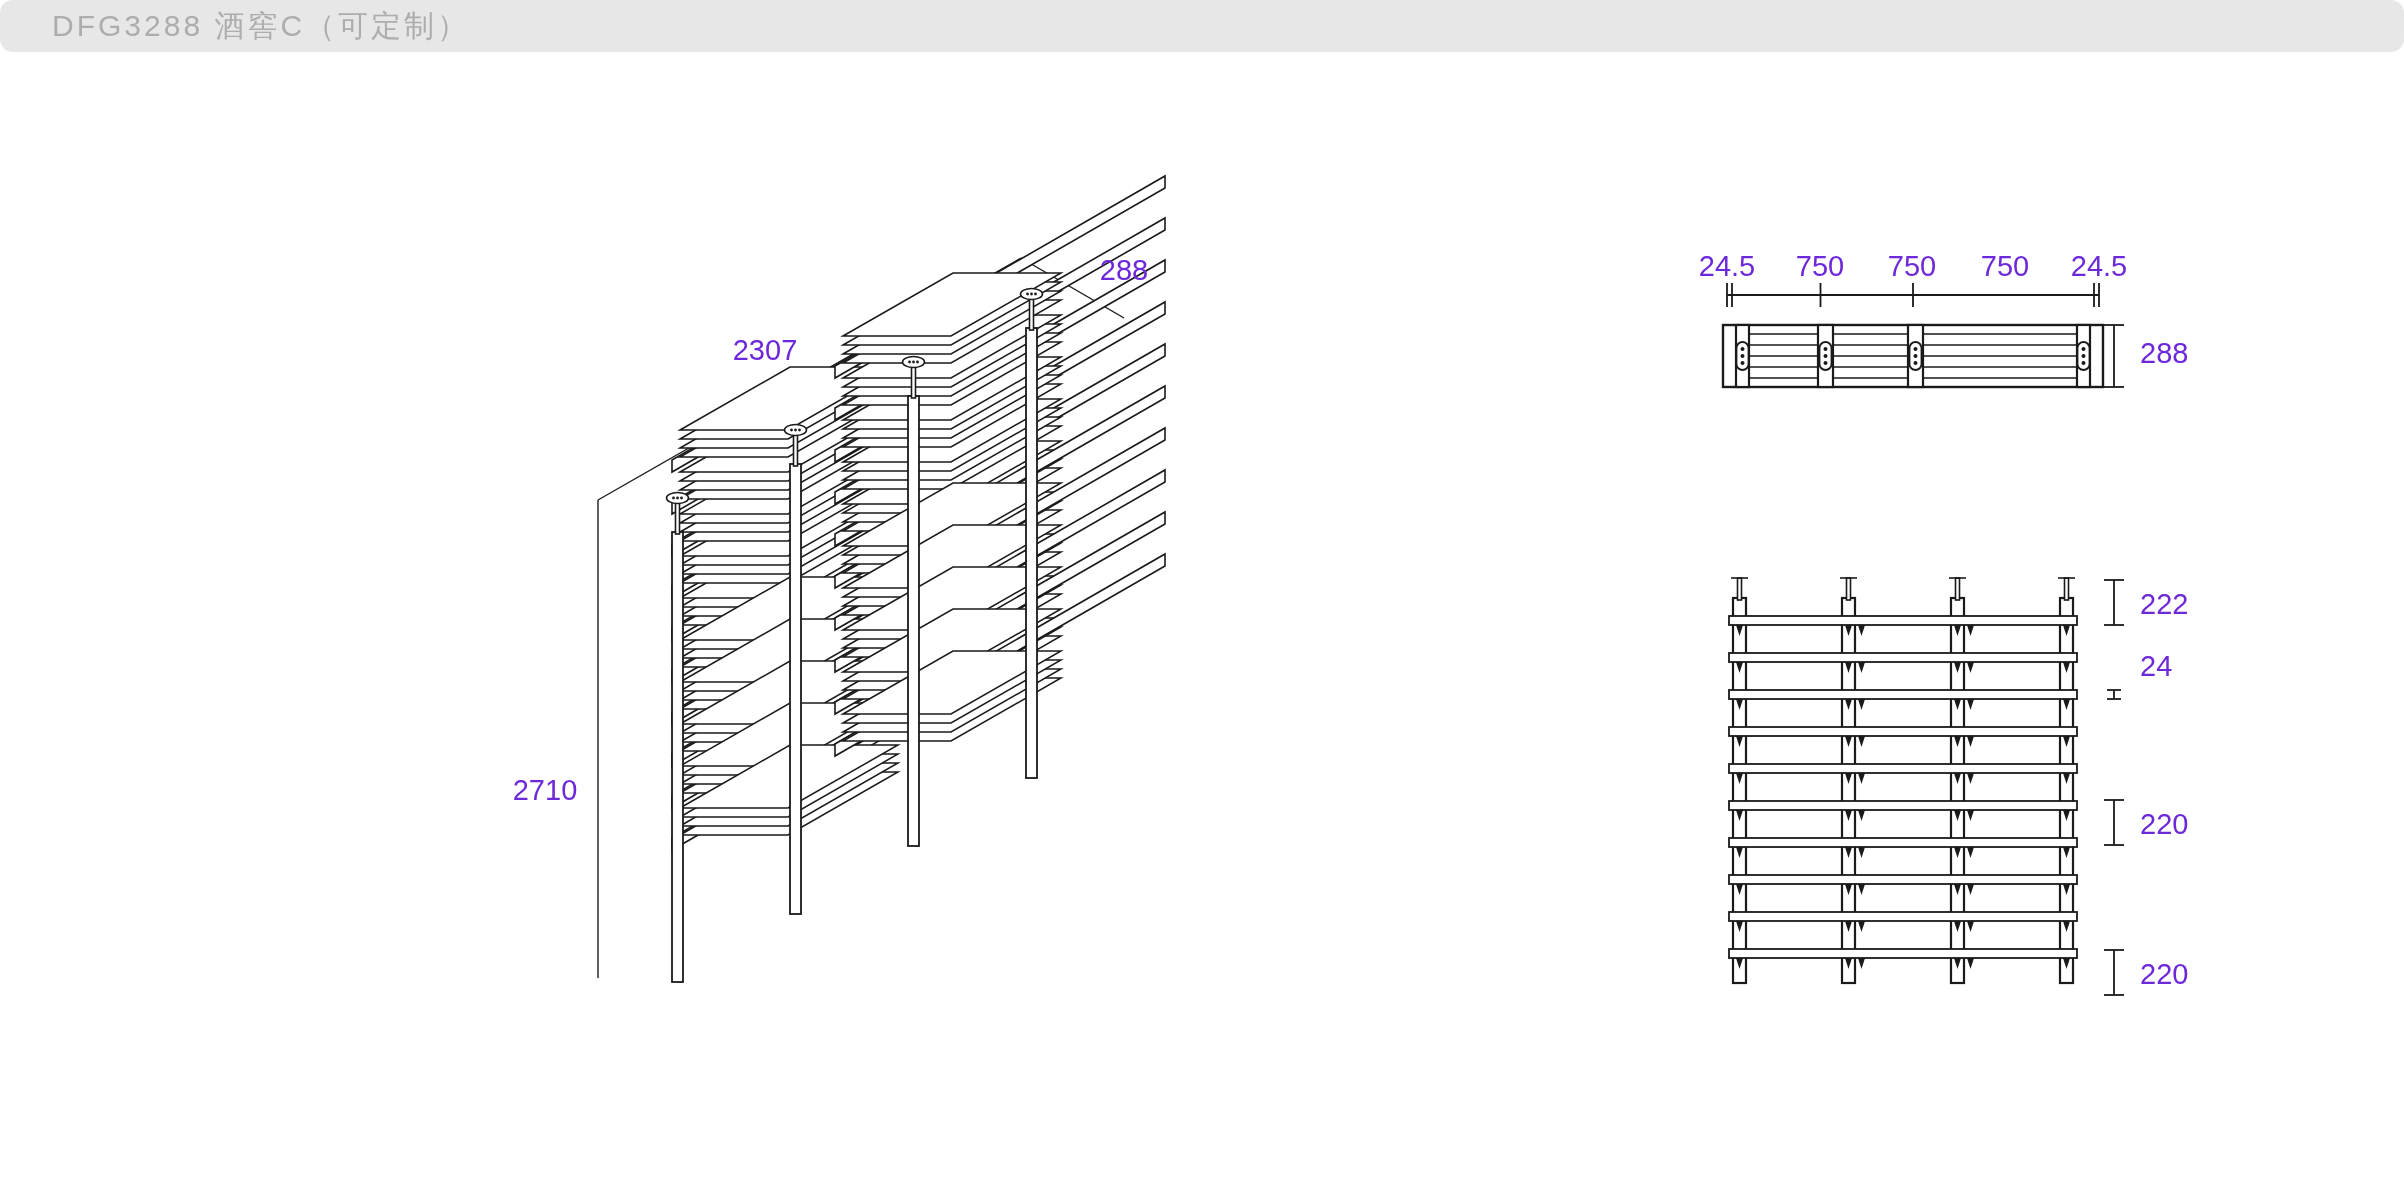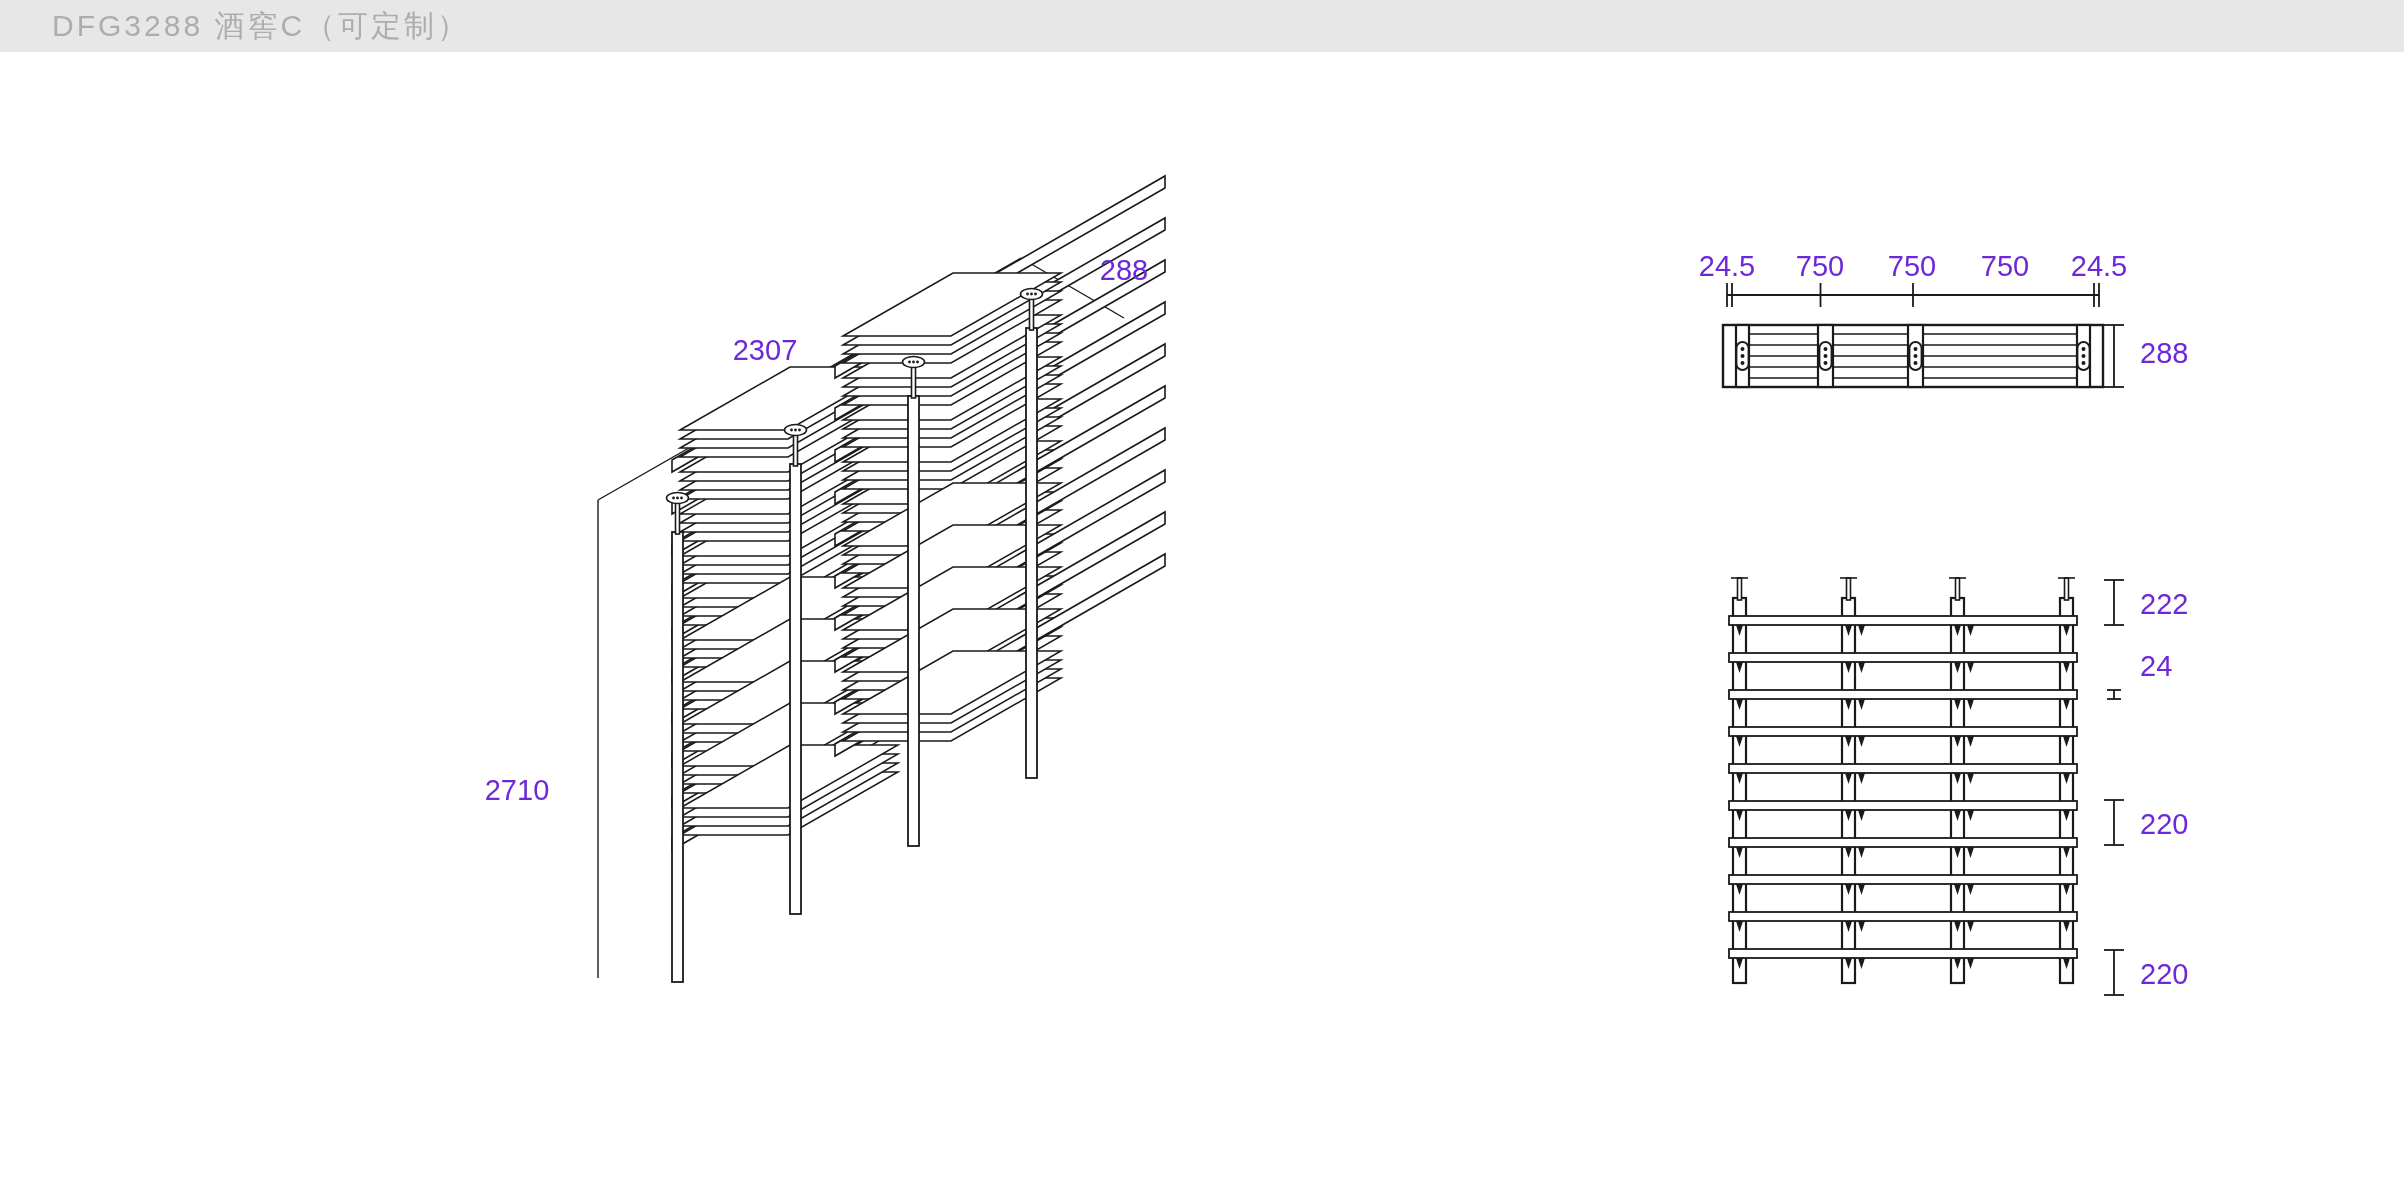--- a/index.html
+++ b/index.html
@@ -3,20 +3,21 @@
 <meta charset="utf-8">
 <style>
   html,body{margin:0;padding:0;background:#ffffff;}
   body{
     width:2404px;height:1202px;position:relative;overflow:hidden;
     font-family:"Liberation Sans","DejaVu Sans",sans-serif;
   }
   #titlebar{
     position:absolute;left:0;top:0;width:2404px;height:52px;
     background:#e7e7e7;
+    border-radius:13px;
   }
   #titlebar .title-text{
     position:absolute;left:52px;top:50%;transform:translateY(-50%);
     font-size:30px;letter-spacing:3px;color:#adadad;white-space:nowrap;
   }
   #canvas{position:absolute;left:0;top:0;width:2404px;height:1202px;}
   .dimtext{
     position:absolute;font-size:29px;color:#6d28d9;white-space:nowrap;
     font-family:"Liberation Sans","DejaVu Sans",sans-serif;
   }
@@ -340,21 +341,21 @@
 
       <path d="M2114,950 L2114,995"></path>
       <path d="M2104,950 L2124,950"></path>
       <path d="M2104,995 L2124,995"></path>
     </g>
   </g>
 </svg>
 
 <div class="dimtext ctr" style="left:765px;top:350px;">2307</div>
 <div class="dimtext ctr" style="left:1124px;top:270px;">288</div>
-<div class="dimtext ctr" style="left:517px;top:790px;">2710</div>
+<div class="dimtext ctr" style="left:545px;top:790px;">2710</div>
 
 <div class="dimtext ctr" style="left:1727px;top:266px;">24.5</div>
 <div class="dimtext ctr" style="left:1820px;top:266px;">750</div>
 <div class="dimtext ctr" style="left:1912px;top:266px;">750</div>
 <div class="dimtext ctr" style="left:2005px;top:266px;">750</div>
 <div class="dimtext ctr" style="left:2099px;top:266px;">24.5</div>
 <div class="dimtext" style="left:2140px;top:337px;">288</div>
 
 <div class="dimtext" style="left:2140px;top:588px;text-align:right;">222</div>
 <div class="dimtext" style="left:2140px;top:650px;">24</div>

